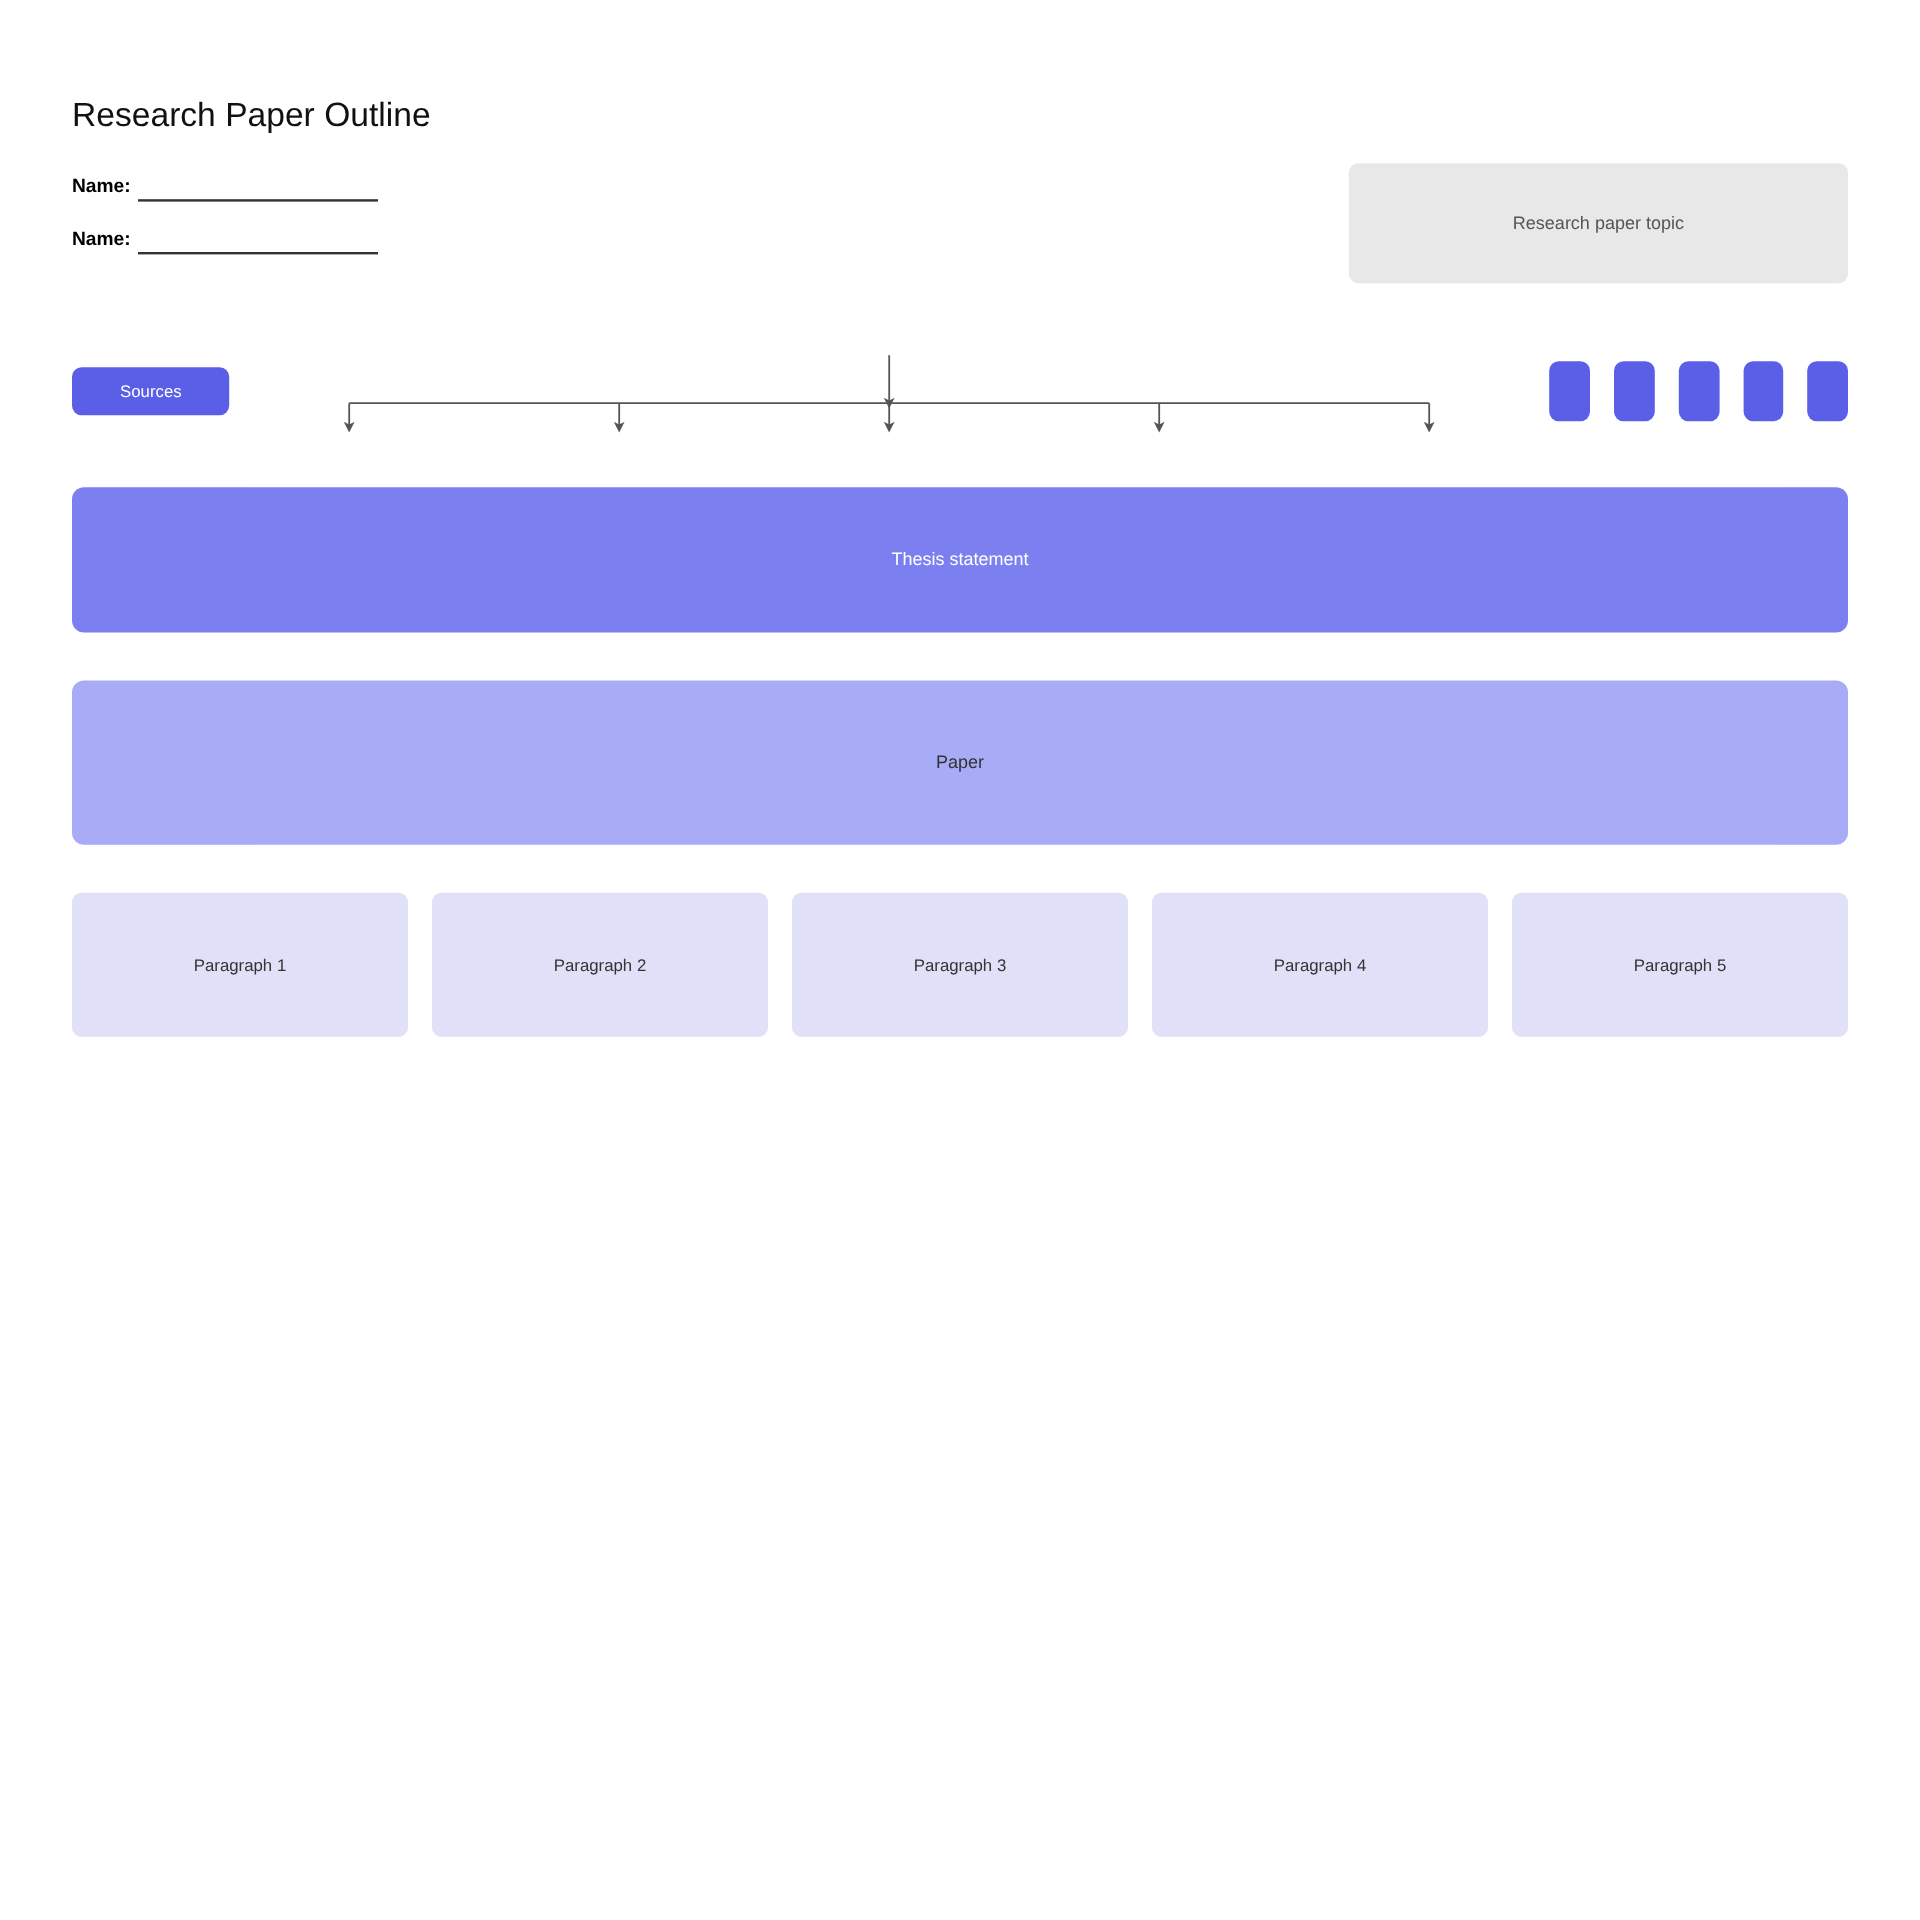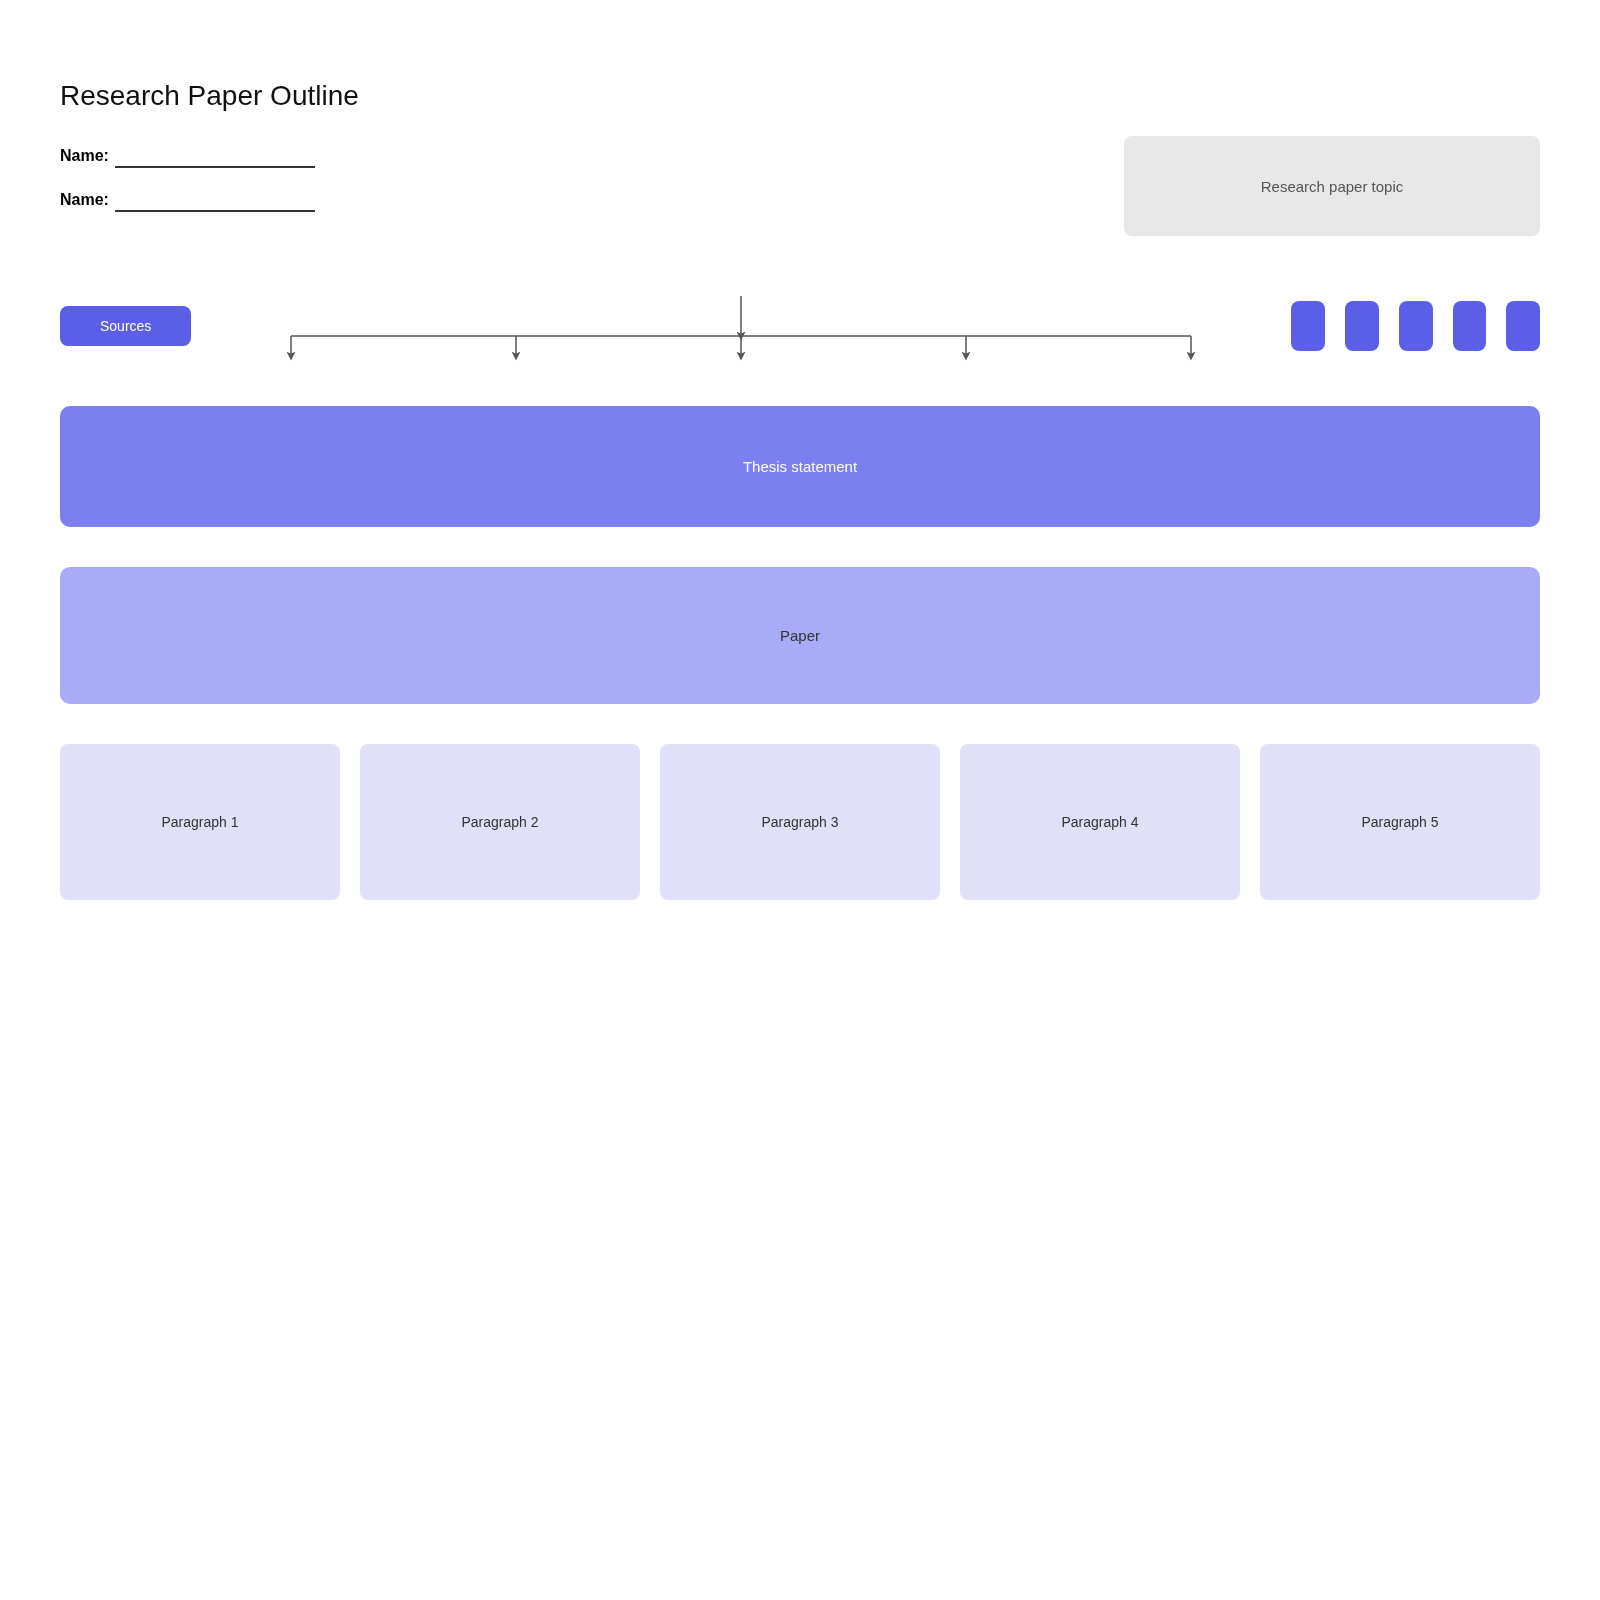--- a/index.html
+++ b/index.html
@@ -128,21 +128,21 @@
     .paragraphs-row {
       display: flex;
       gap: 20px;
       justify-content: space-between;
     }
 
     .paragraph-box {
       background: #e0e0f8;
       border-radius: 8px;
       flex: 1;
-      height: 156px;
+      height: 120px;
       display: flex;
       align-items: center;
       justify-content: center;
       font-size: 14px;
       color: #333;
     }
   </style>
 </head>
 <body>
 

